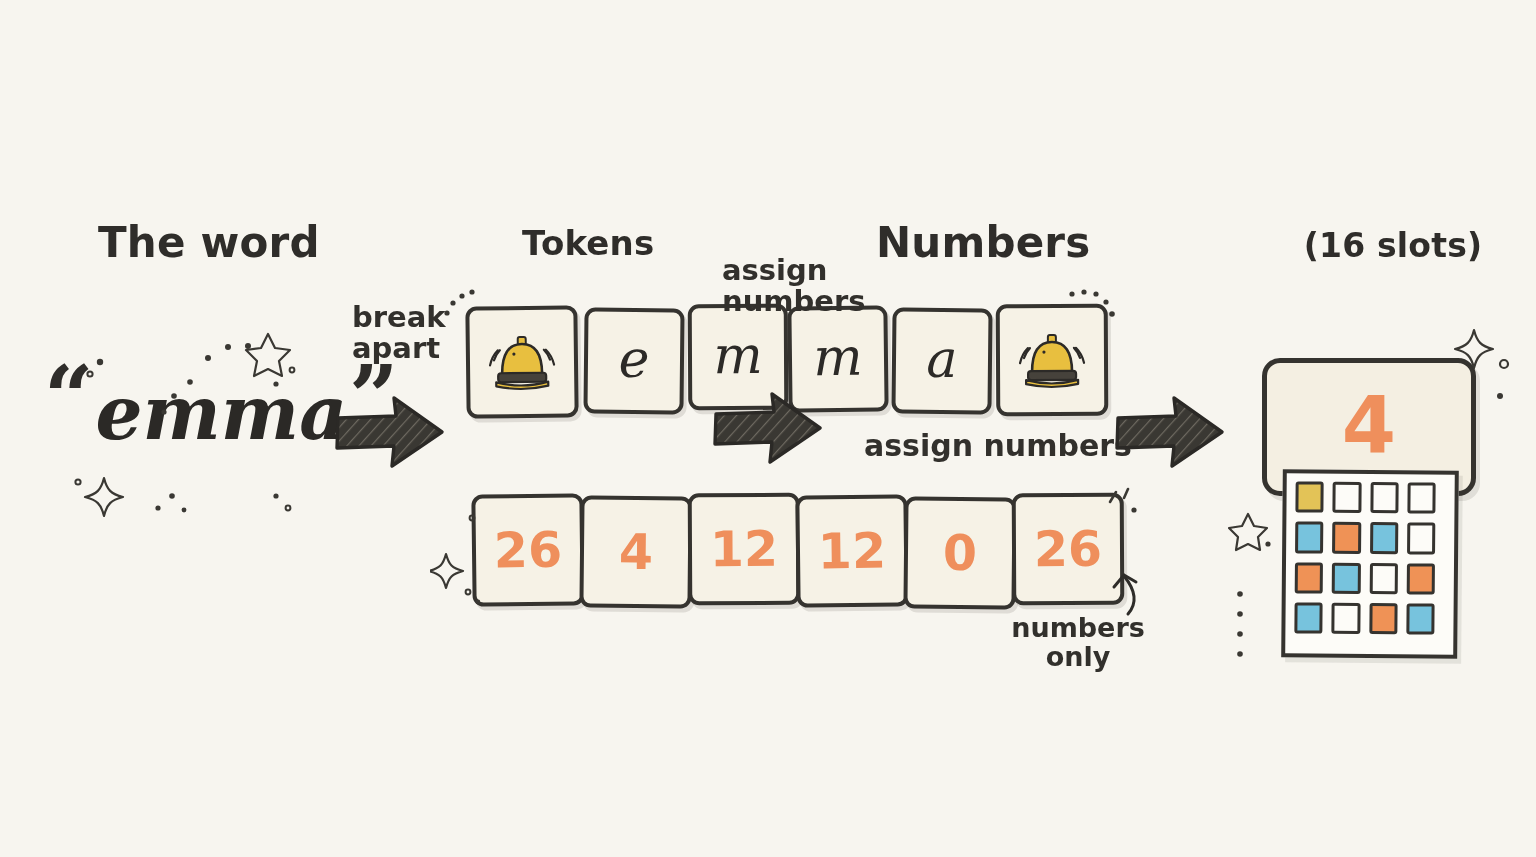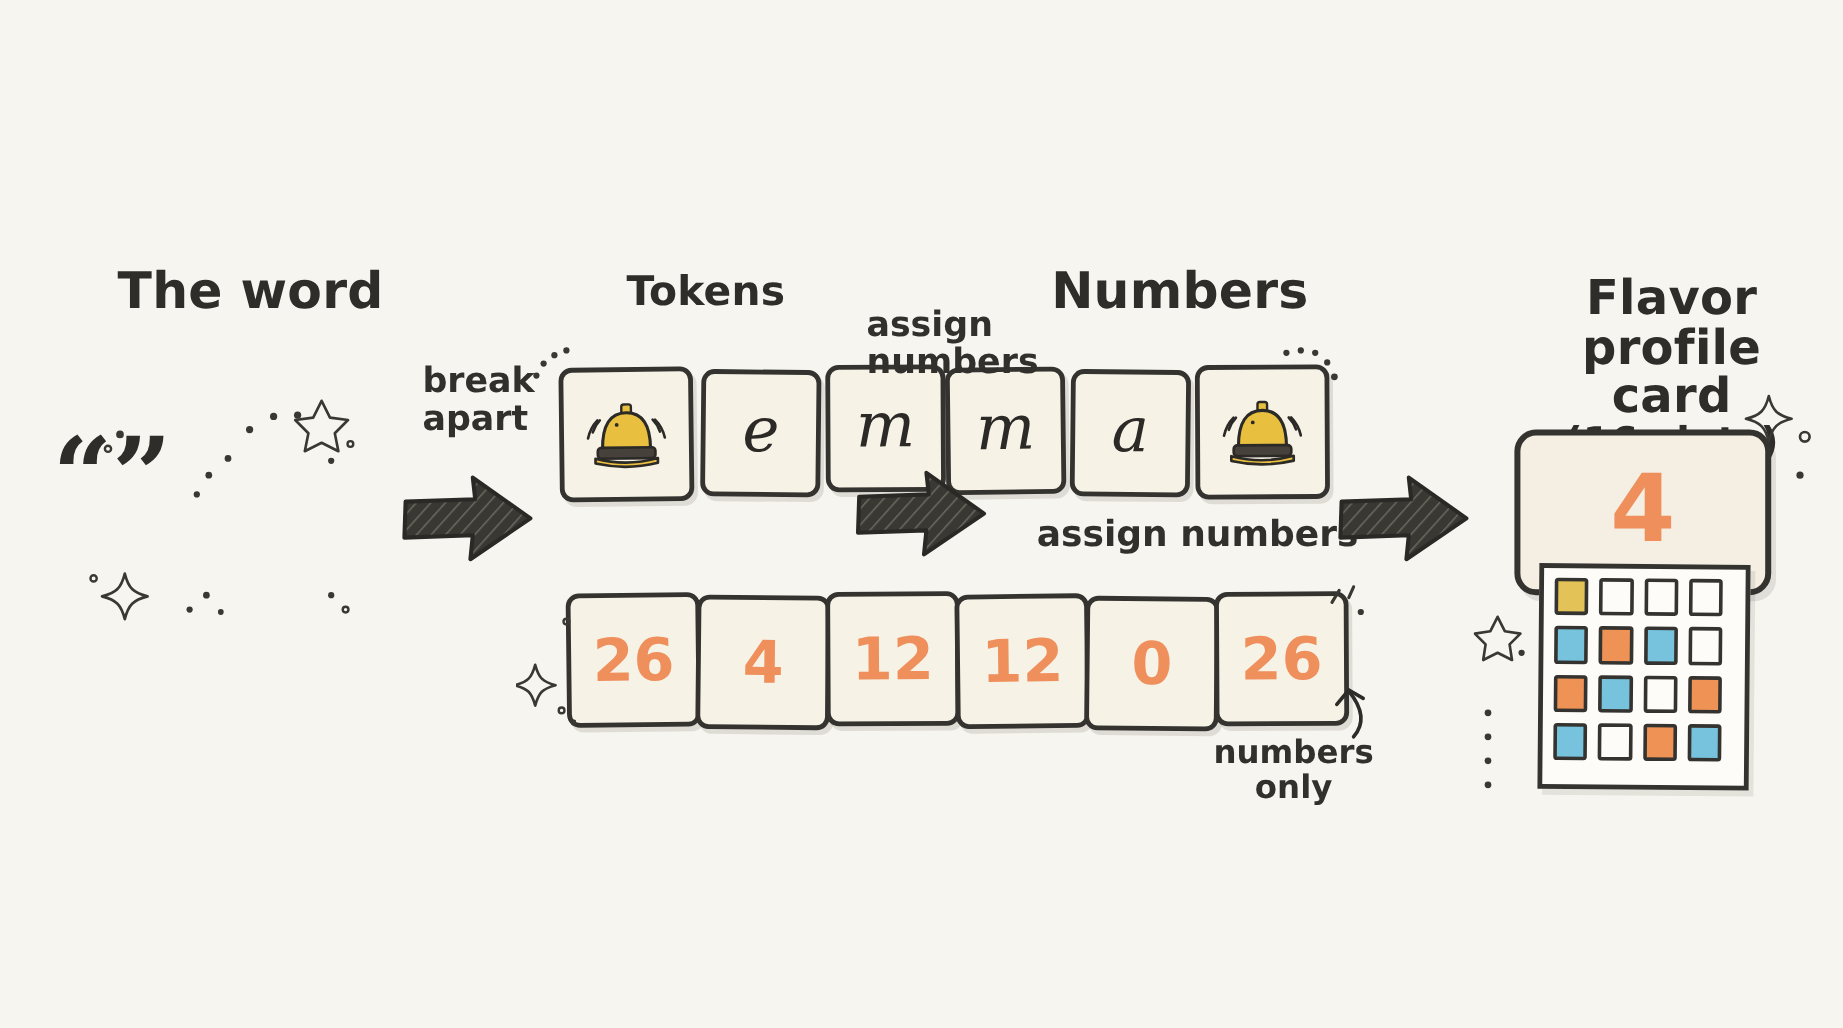--- a/index.html
+++ b/index.html
@@ -128,20 +128,21 @@
 </style>
 </head>
 <body>
 
 <div id="stage">
 
   <div class="abs heading h-word" style="left:98px;top:222px;text-align:right;">The word</div>
 
   <div class="abs wordwrap" style="left:44px;top:358px;">
     <span class="quote">“</span>
+    <span class="word-em">emma</span>
     <span class="quote">”</span>
   </div>
 
   <svg class="doodle" style="left:62px;top:300px;" width="270" height="230" viewBox="0 0 270 230">
     <g fill="#3a3833">
       <circle cx="38" cy="62" r="3.2"></circle>
         <circle cx="28" cy="74" r="2.6" fill="none" stroke="#3a3833" stroke-width="2"></circle>
       <circle cx="128" cy="82" r="2.8"></circle>
         <circle cx="146" cy="58" r="3"></circle>
         <circle cx="166" cy="47" r="3"></circle>
@@ -298,22 +299,20 @@
   <div class="abs anno anno-sm" style="left:1008px;top:614px;text-align:center;width:140px;">numbers
 only</div>
 
   <div class="abs arrow" style="left:1114px;top:392px;">
     <svg width="112" height="80" viewBox="0 0 112 80">
       <path d="M4 26 L62 24 L60 6 L108 40 L58 74 L60 54 L3 56 Z" fill="url(#hatchA)" stroke="#2b2926" stroke-width="3.4" stroke-linejoin="round"></path>
     </svg>
   </div>
 
   <div class="abs heading h-flavor" style="left:1268px;top:188px;width:250px;">
-    <span>Flavor
-profile card</span>
     <span class="sub">(16 slots)</span>
   </div>
 
   <div class="card-top" style="left:1262px;top:358px;width:204px;height:128px;">
     <span class="card-num">4</span>
   </div>
 
   <div class="card-sheet" style="left:1282px;top:470px;width:168px;height:180px;transform:rotate(.5deg);"></div>
 
   <div class="grid16" style="left:1295px;top:482px;width:140px;height:152px;transform:rotate(.5deg);">

